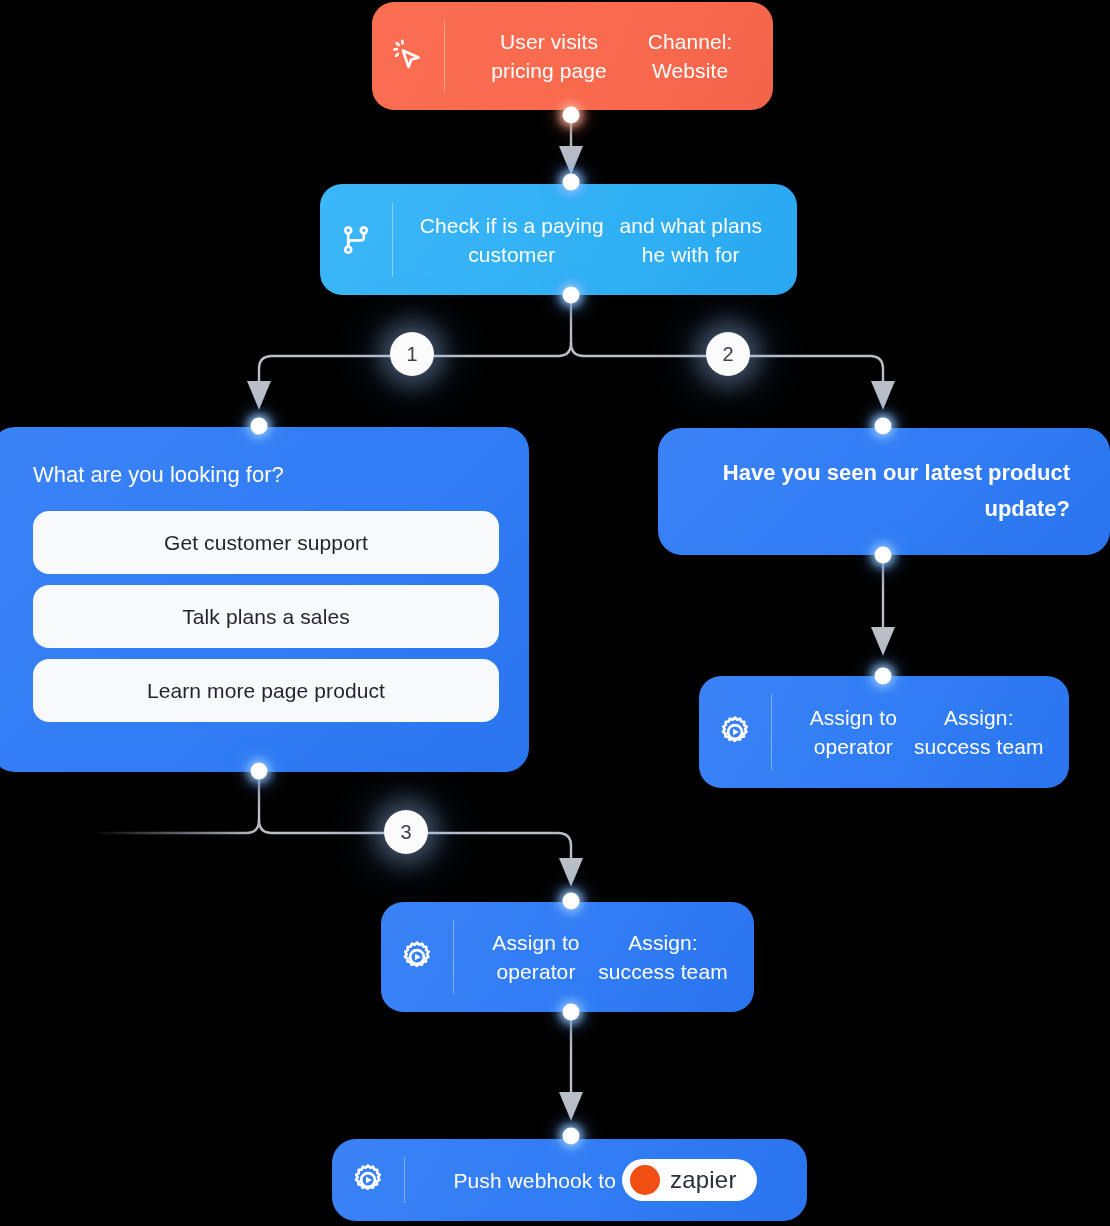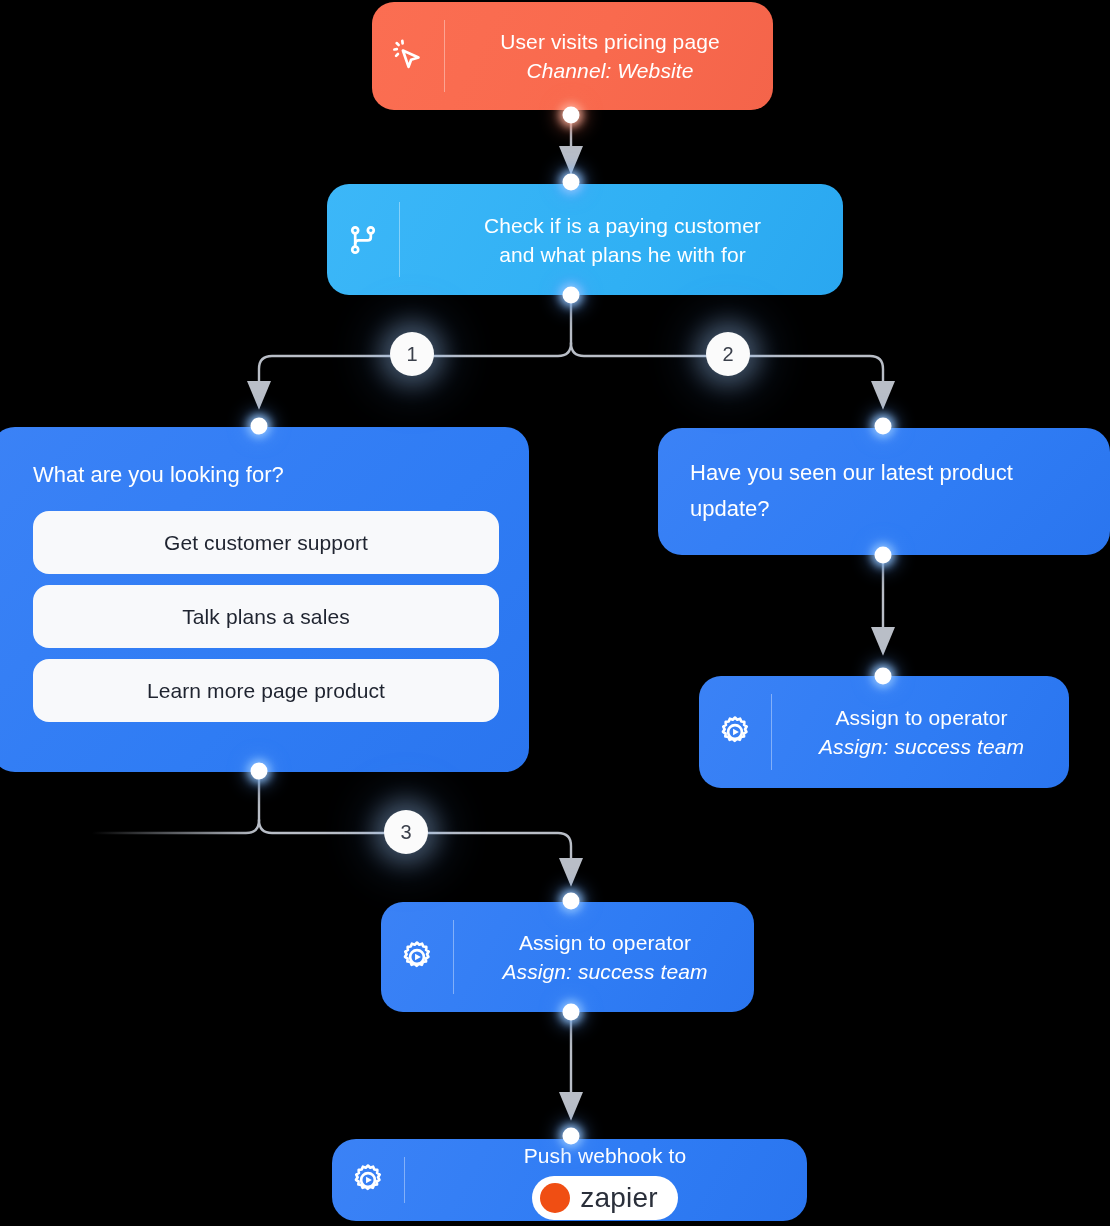--- a/index.html
+++ b/index.html
@@ -32,42 +32,42 @@
   .card .ico{
     flex:0 0 auto; display:flex; align-items:center; justify-content:center;
     width:72px;
   }
   .card .ico svg{ display:block; }
   .divider{
     width:1px; align-self:stretch; margin:18px 0;
     background:rgba(255,255,255,.38); flex:0 0 auto;
   }
   .card .body{
-    flex:1 1 auto; display:flex; flex-direction:column;
+    flex:1 1 auto; display:flex; 
     align-items:center; justify-content:center;
     padding:14px 22px 14px 24px;
   }
   .title{
     color:#ffffff; font-size:21px; line-height:29px;
     font-weight:400; text-align:center; letter-spacing:.1px;
   }
   .subtitle{
     color:#ffffff; font-size:21px; line-height:29px;
-    font-style:italic; font-weight:400; text-align:center; letter-spacing:.1px;
+    font-weight:400; text-align:center; letter-spacing:.1px;
   }
 
   
   #node-trigger{
     left:372px; top:2px; width:401px; height:108px;
     background:linear-gradient(115deg,#fb6e52 0%,#f96a4e 55%,#f4644a 100%);
   }
 
   
   #node-condition{
-    left:327px; top:184px; width:516px; height:111px;
+    left:320px; top:184px; width:477px; height:111px;
     background:linear-gradient(120deg,#3cb7f8 0%,#30b0f4 60%,#2aa7f0 100%);
   }
 
   
   #node-options{
     left:-9px; top:427px; width:538px; height:345px;
     background:linear-gradient(135deg,#3b82f6 0%,#2f7cf4 60%,#2a75ef 100%);
     border-radius:24px;
     display:block;
   }
@@ -84,50 +84,50 @@
   }
 
   
   #node-update{
     left:658px; top:428px; width:452px; height:127px;
     background:linear-gradient(135deg,#3b82f6 0%,#2f7cf4 60%,#2a75ef 100%);
     border-radius:24px; display:block;
   }
   #node-update .q{
     color:#fff; font-size:22px; line-height:36px;
-    padding:27px 40px 0 32px; font-weight:400;
+    padding:27px 40px 0 32px; font-weight:700;text-align:right;
   }
 
   
   #node-assign-right{
     left:699px; top:676px; width:370px; height:112px;
     background:linear-gradient(120deg,#3b82f6 0%,#2f7cf4 60%,#2a75ef 100%);
   }
   #node-assign-bottom{
     left:381px; top:902px; width:373px; height:110px;
     background:linear-gradient(120deg,#3b82f6 0%,#2f7cf4 60%,#2a75ef 100%);
   }
 
   
   #node-webhook{
     left:332px; top:1139px; width:475px; height:82px;
     background:linear-gradient(120deg,#3b82f6 0%,#2f7cf4 60%,#2a75ef 100%);
     border-radius:24px;
   }
-  #node-webhook .body{ flex-direction:column; gap:6px; padding:0 24px 0 22px; }
+  #node-webhook .body{ flex-direction:row; gap:6px; padding:0 24px 0 22px; }
   .zap-chip{
     display:inline-flex; align-items:center; gap:10px;
     background:#ffffff; border-radius:999px;
     padding:6px 20px 6px 8px;
   }
   .zap-dot{
     width:30px; height:30px; border-radius:50%;
     background:#f04e13; flex:0 0 auto;
   }
-  .zap-name{ color:#2a2f3a; font-size:28px; letter-spacing:.2px; }
+  .zap-name{ color:#2a2f3a; font-size:24px; letter-spacing:.2px; }
 
   
   .badge{
     position:absolute; z-index:5;
     width:44px; height:44px; border-radius:50%;
     background:#fbfbfb; color:#3a3f4a;
     display:flex; align-items:center; justify-content:center;
     font-size:20px; font-weight:400;
     transform:translate(-50%,-50%);
     box-shadow:0 0 22px 10px rgba(180,215,255,.30), 0 0 46px 18px rgba(90,150,240,.18);

